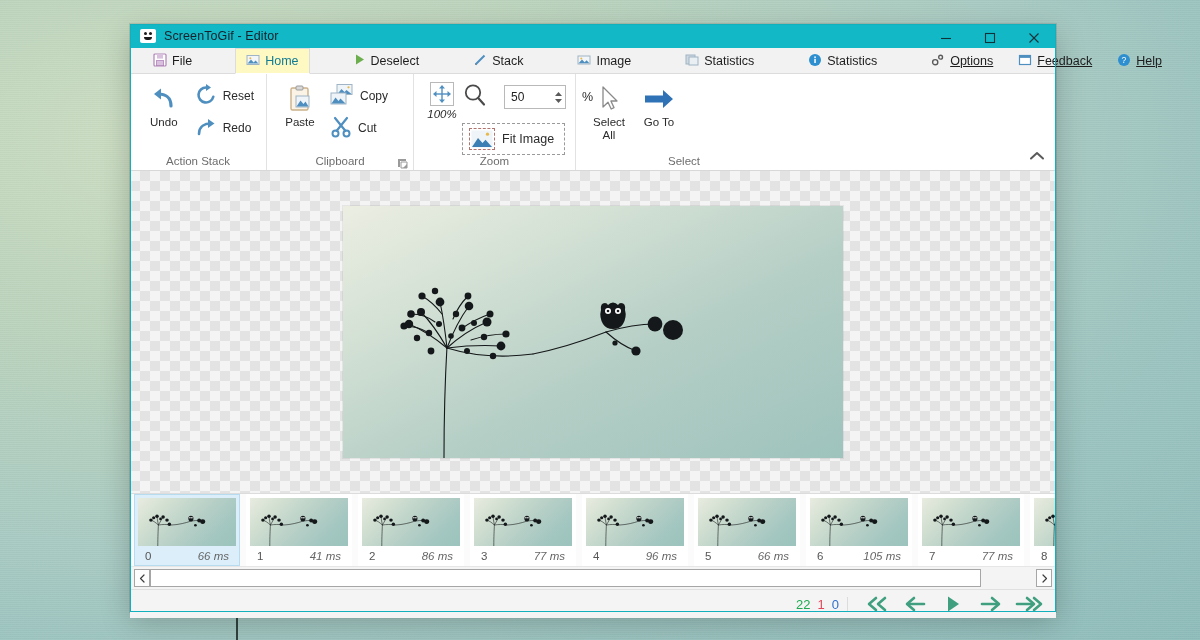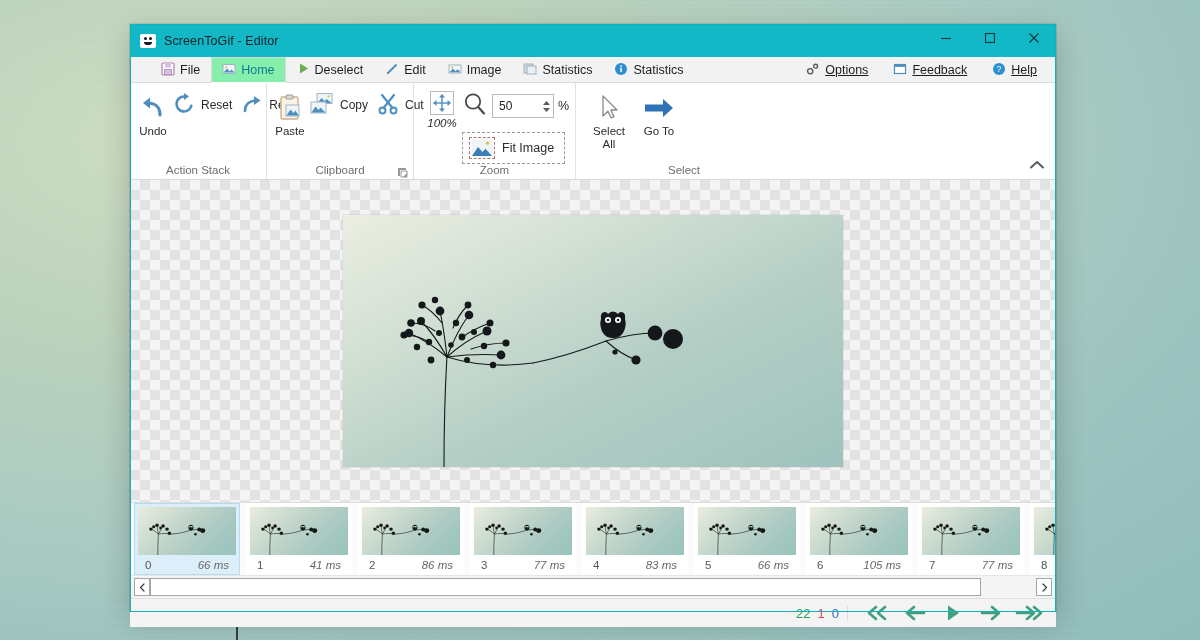--- a/index.html
+++ b/index.html
@@ -25,21 +25,21 @@
     position:absolute;left:130px;top:24px;width:926px;height:588px;
     background:#ffffff;
     box-shadow:0 0 0 1px rgba(0,0,0,0.10), 0 10px 28px rgba(0,0,0,0.22);
   }
   .win-border{
     position:absolute;inset:0;border:1px solid #12b0bd;pointer-events:none;
   }
 
   
   .titlebar{
-    height:33px;background:#12b8c6;display:flex;align-items:center;position:relative;
+    height:24px;background:#12b8c6;display:flex;align-items:center;position:relative;
   }
   .title-icon{
     width:16px;height:14px;margin-left:10px;margin-right:8px;position:relative;
     background:#ffffff;border-radius:2px;flex:0 0 auto;
   }
   .title-icon:before{
     content:"";position:absolute;left:4px;top:3px;width:3px;height:3px;border-radius:50%;background:#1b1b1b;
     box-shadow:5px 0 0 0 #1b1b1b;
   }
   .title-icon:after{
@@ -47,27 +47,27 @@
   }
   .title-text{font-size:12.5px;color:#17202a;letter-spacing:.1px;}
   .win-buttons{position:absolute;right:0;top:0;height:28px;display:flex;}
   .win-btn{width:44px;height:28px;display:flex;align-items:center;justify-content:center;color:#10313a;}
   .win-btn svg{display:block;}
 
   
   .ribbon{background:#f6f6f6;border-bottom:1px solid #d8d8d8;}
   .tabstrip{
     height:25px;display:flex;align-items:flex-end;background:#f2f2f2;
-    border-bottom:1px solid #dcdcdc;position:relative;padding-left:20px;
+    border-bottom:1px solid #dcdcdc;position:relative;padding-left:12px;gap:32px;
   }
   .tab{
     height:24px;display:flex;align-items:center;gap:5px;padding:0 10px;font-size:12.5px;color:#1d1d1d;
     border:1px solid transparent;position:relative;top:1px;
   }
-  .tab.active{background:#86efac;border-color:#dcdcdc;border-bottom-color:#ffffff;color:#117b92;}
+  .tab.active{background:#fef9c3;border-color:#dcdcdc;border-bottom-color:#ffffff;color:#117b92;}
   .tab-right{margin-left:auto;display:flex;align-items:center;padding-right:8px;gap:3px;}
   .tab-right .tab{color:#1d1d1d;text-decoration:underline;}
 
   .ico{display:inline-block;flex:0 0 auto;}
 
   
   .ribbon-body{height:96px;background:#ffffff;display:flex;position:relative;}
   .group{
     position:relative;display:flex;flex-direction:column;justify-content:flex-start;
     padding:4px 8px 0 8px;
@@ -79,21 +79,21 @@
   .group-inner{display:flex;align-items:flex-start;height:66px;}
 
   .big-btn{
     display:flex;flex-direction:column;align-items:center;justify-content:flex-start;
     width:54px;padding-top:4px;font-size:11.5px;color:#2b2b2b;line-height:1.15;text-align:center;
   }
   .big-btn .glyph{height:34px;display:flex;align-items:center;justify-content:center;}
   .small-btn{
     display:flex;align-items:center;gap:5px;font-size:12px;color:#2b2b2b;height:32px;padding:0 4px;
   }
-  .stackcol{display:flex;flex-direction:row;justify-content:center;padding-top:2px;}
+  .stackcol{display:flex;flex-direction:column;justify-content:center;padding-top:2px;}
 
   .zoom-spin{
     display:flex;align-items:center;border:1px solid #b9b9b9;background:#fff;height:22px;width:52px;
     justify-content:space-between;padding:0 2px 0 6px;font-size:12px;color:#222;
   }
   .spin-arrows{display:flex;flex-direction:column;gap:1px;}
   .fit-box{
     display:flex;align-items:center;gap:7px;border:1px dashed #9a9a9a;padding:4px 10px 4px 6px;margin-top:2px;
     font-size:12.5px;color:#2b2b2b;text-align:center;
   }
@@ -218,21 +218,21 @@
         <span>Deselect</span>
       </div>
 
       <div class="tab">
         <span class="ico">
           <svg width="14" height="14" viewBox="0 0 14 14">
               <line x1="2.5" y1="11.5" x2="11.5" y2="2.5" stroke="#4f8fc0" stroke-width="2"></line>
               <path d="M2 12 L2.6 10.2 L3.8 11.4 Z" fill="#7c7c7c"></path>
             </svg>
         </span>
-        <span>Edit</span>
+        <span>Stack</span>
       </div>
 
       <div class="tab">
         <span class="ico">
           <svg width="14" height="14" viewBox="0 0 14 14">
             <rect x="1" y="3" width="12" height="8" fill="#f2f6f9" stroke="#9fb4c4" stroke-width="1"></rect>
             <circle cx="4.3" cy="5.6" r="1" fill="#e8b84b"></circle>
             <path d="M1.6 10.2 L5 6.4 L7.6 9.2 L9.6 7.2 L12.4 10.2 Z" fill="#4f8fc0"></path>
           </svg>
         </span>
@@ -387,21 +387,21 @@
                   <path d="M13 4 l3 3.5 h-6 Z" fill="#4f8fc0"></path>
                   <path d="M13 22 l3 -3.5 h-6 Z" fill="#4f8fc0"></path>
                   <path d="M4 13 l3.5 -3 v6 Z" fill="#4f8fc0"></path>
                   <path d="M22 13 l-3.5 -3 v6 Z" fill="#4f8fc0"></path>
                   <line x1="13" y1="7" x2="13" y2="19" stroke="#4f8fc0" stroke-width="1.4"></line>
                   <line x1="7" y1="13" x2="19" y2="13" stroke="#4f8fc0" stroke-width="1.4"></line>
                 </svg>
               </span>
               <span>100%</span>
             </div>
-            <div style="display:flex;align-items:center;gap:4px;padding-top:4px;">
+            <div style="display:flex;align-items:center;gap:16px;padding-top:4px;">
               <span class="ico">
                 <svg width="26" height="26" viewBox="0 0 26 26">
                   <circle cx="11" cy="10.5" r="7.2" fill="none" stroke="#4a4a4a" stroke-width="1.8"></circle>
                   <line x1="16.2" y1="16" x2="22" y2="22.5" stroke="#4a4a4a" stroke-width="2.2" stroke-linecap="round"></line>
                 </svg>
               </span>
               <div class="zoom-spin">
                 <span>50</span>
                 <span class="spin-arrows">
                   <svg width="9" height="6" viewBox="0 0 9 6">
@@ -713,21 +713,21 @@
               <ellipse cx="270" cy="108" rx="13" ry="15"></ellipse>
             </g>
             <g fill="#fff">
               <circle cx="265" cy="104" r="4"></circle>
               <circle cx="275" cy="104" r="4"></circle>
             </g>
           </svg>
       </div>
       <div class="meta">
         <span>4</span>
-        <span class="dur">83 ms</span>
+        <span class="dur">96 ms</span>
       </div>
     </div>
 
     <div class="thumb">
       <div class="pic">
         <svg width="98" height="48" viewBox="0 0 500 252" preserveAspectRatio="none">
             <g stroke="#15181a" stroke-width="3" fill="none">
               <path d="M101 252 C101 200 103 170 104 140"></path>
               <path d="M104 142 C92 130 78 120 66 116"></path>
               <path d="M104 142 C100 120 98 106 97 96"></path>

